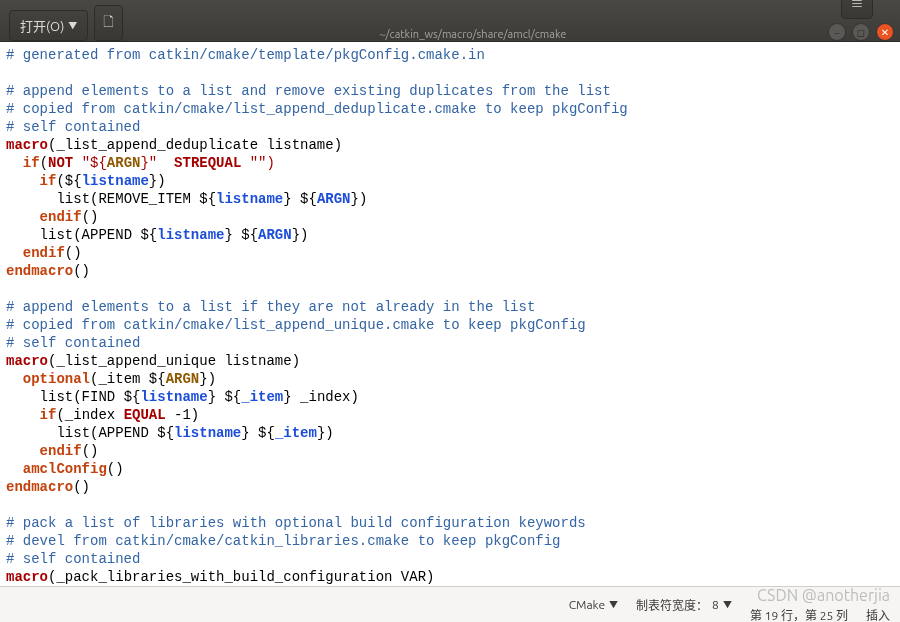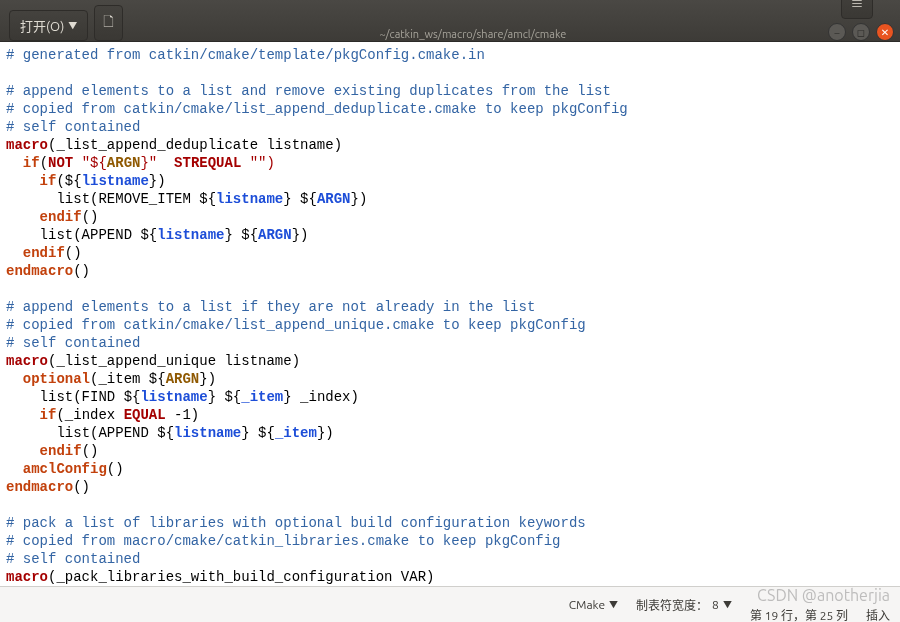--- a/index.html
+++ b/index.html
@@ -149,21 +149,21 @@
 <span class="c-keyword">macro</span>(_list_append_unique listname)
   <span class="c-keyword2">optional</span>(_item ${<span class="c-arg">ARGN</span>})
     <span class="c-func">list</span>(FIND ${<span class="c-var">listname</span>} ${<span class="c-var">_item</span>} _index)
     <span class="c-keyword2">if</span>(_index <span class="c-keyword">EQUAL</span> -1)
       <span class="c-func">list</span>(APPEND ${<span class="c-var">listname</span>} ${<span class="c-var">_item</span>})
     <span class="c-keyword2">endif</span>()
   <span class="c-keyword2">amclConfig</span>()
 <span class="c-keyword2">endmacro</span>()
 
 <span class="c-comment"># pack a list of libraries with optional build configuration keywords</span>
-<span class="c-comment"># copied from macro/cmake/catkin_libraries.cmake to keep pkgConfig</span>
+<span class="c-comment"># devel from catkin/cmake/catkin_libraries.cmake to keep pkgConfig</span>
 <span class="c-comment"># self contained</span>
 <span class="c-keyword">macro</span>(_pack_libraries_with_build_configuration VAR)
 </div>
 
 <div class="statusbar">
   <div class="sb-item">
     <span>CMake</span>
     <span class="chevron-down">▼</span>
   </div>
   <div class="sb-item">

